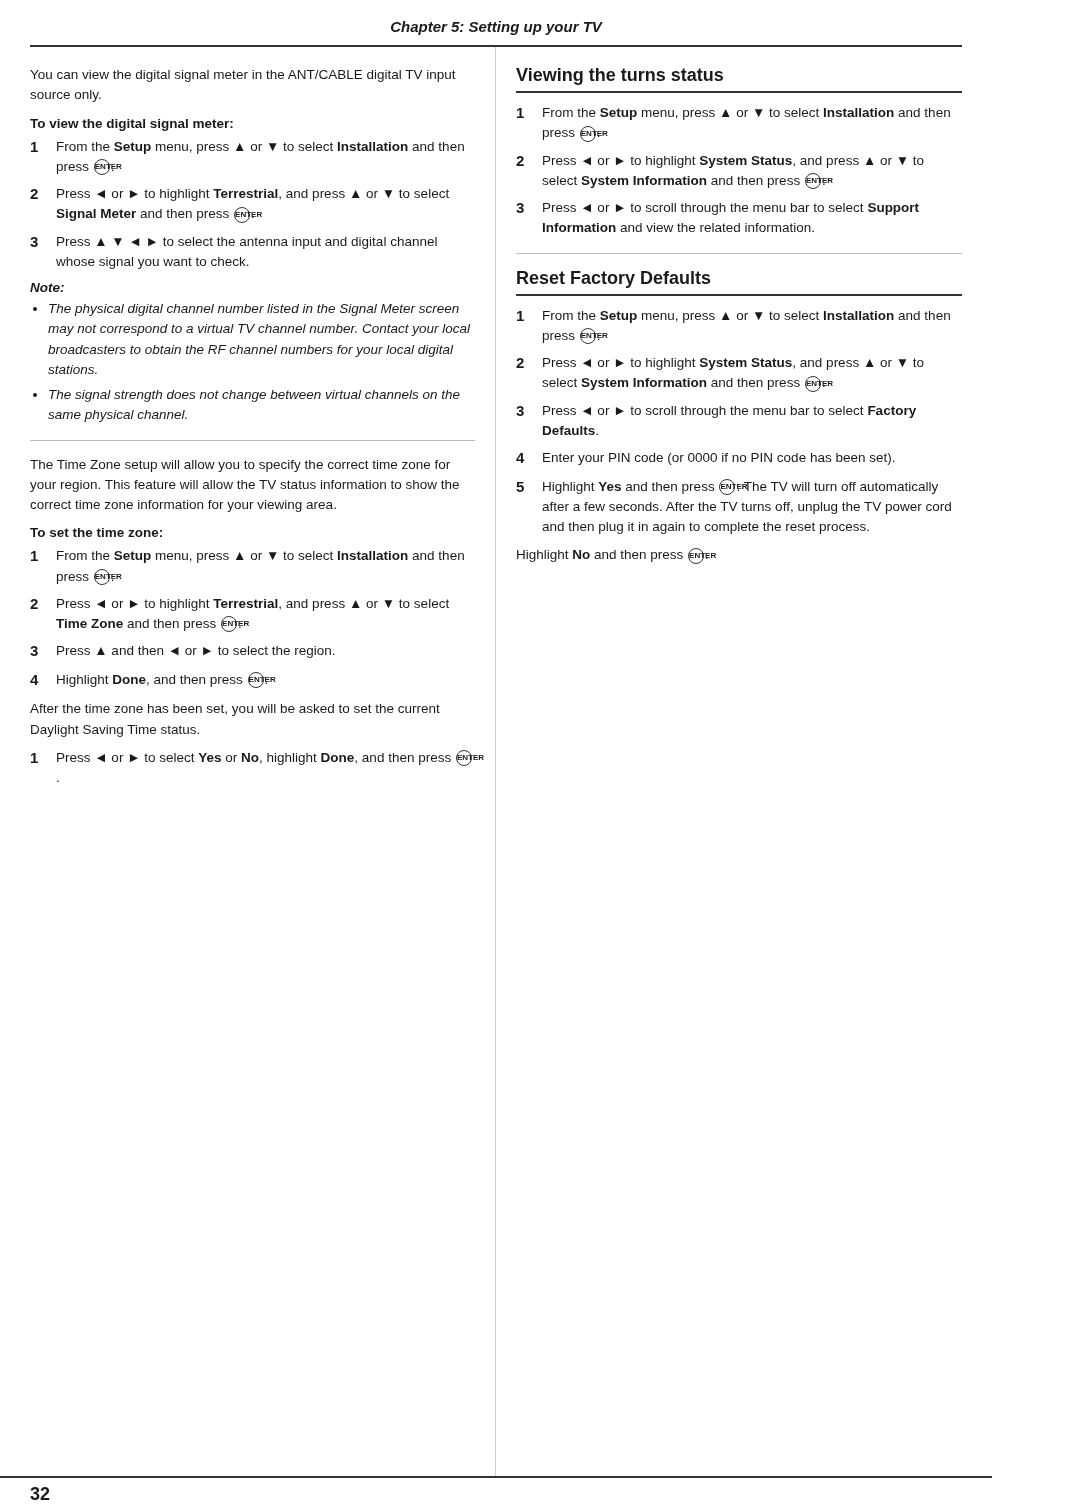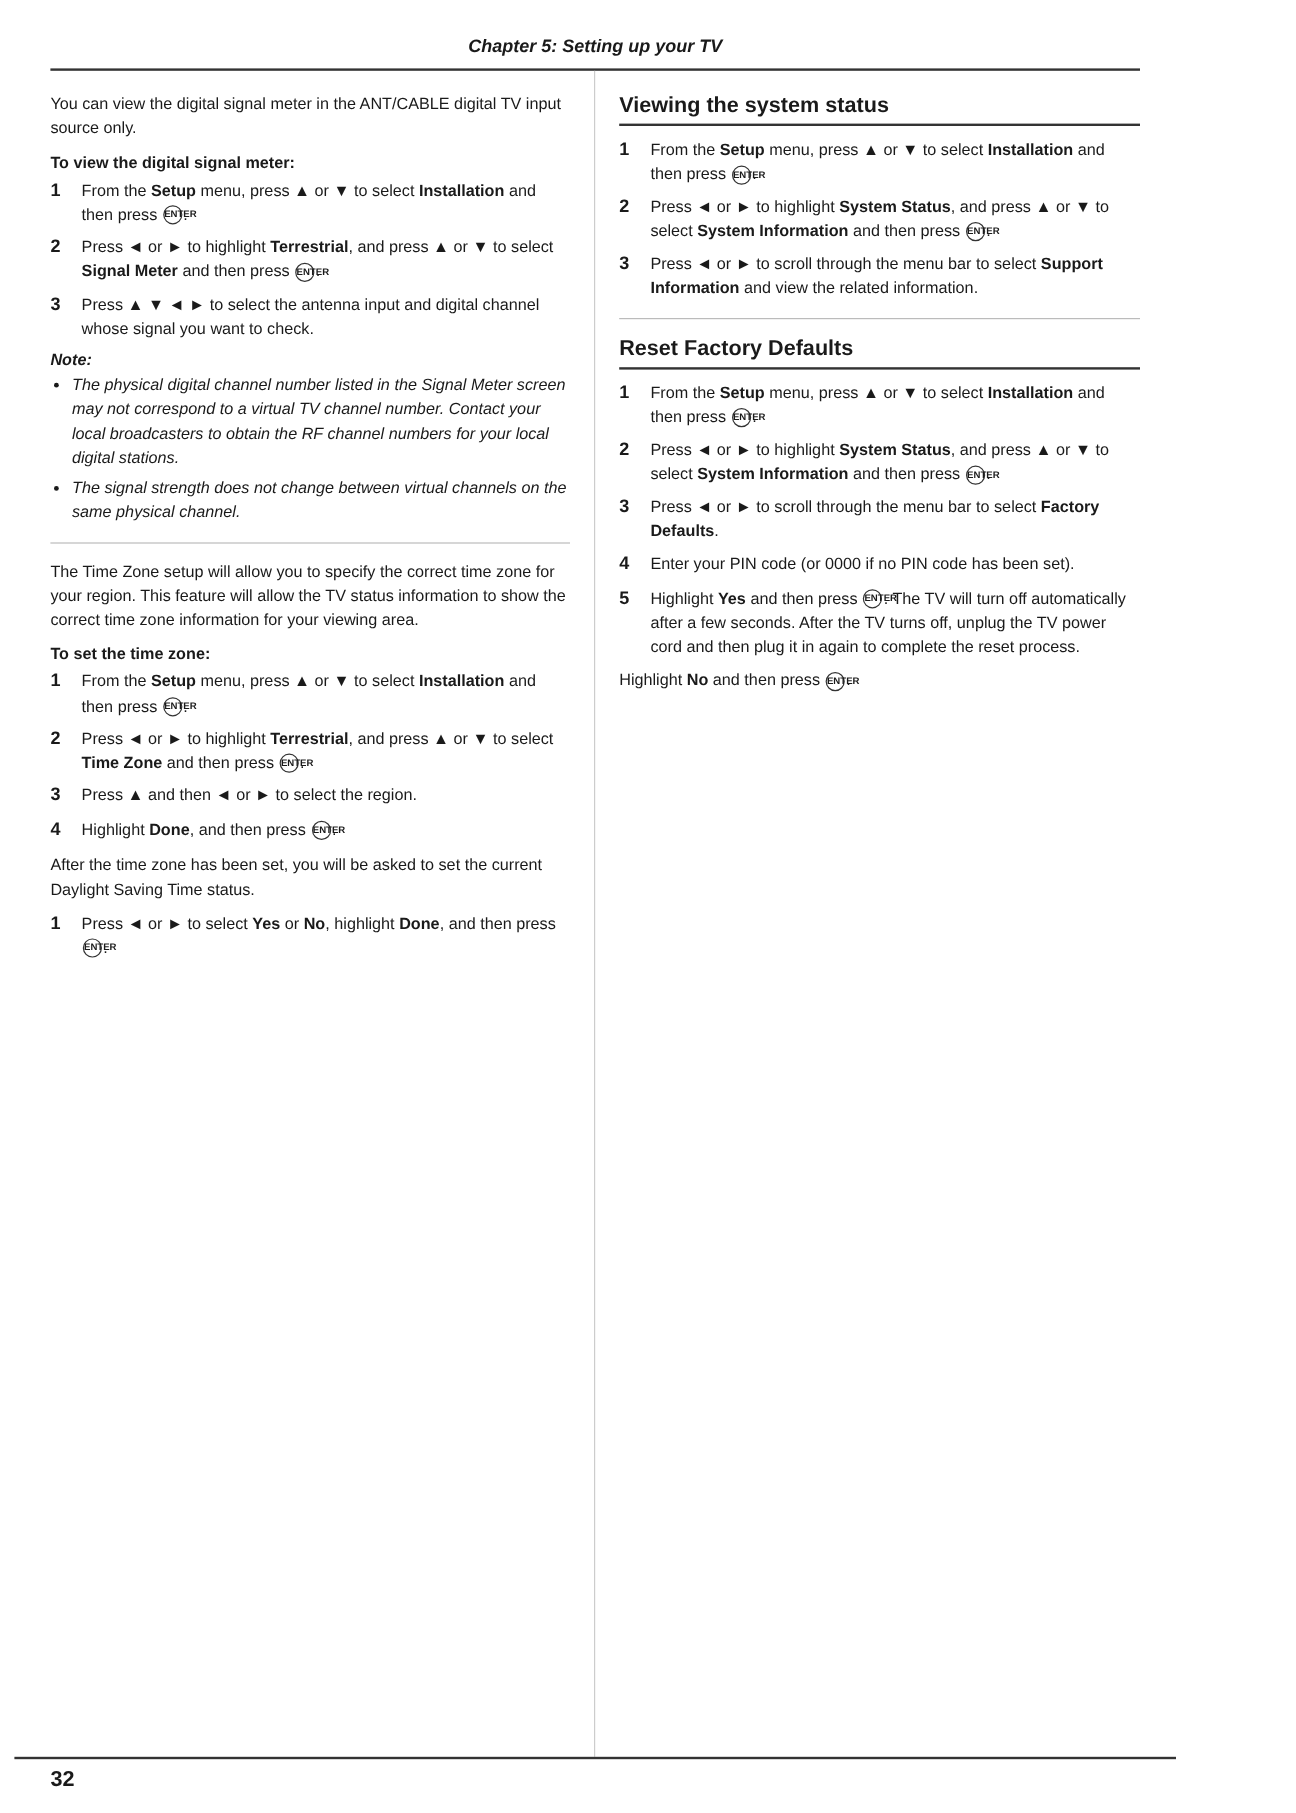--- a/index.html
+++ b/index.html
@@ -7,21 +7,21 @@
       background: #fff;
       font-family: Arial, Helvetica, sans-serif;
       font-size: 13.5px;
       color: #1a1a1a;
       width: 1080px;
       min-height: 1511px;
     }
     .page {
       width: 992px;
       min-height: 1511px;
-      padding: 12px;
+      padding: 0;
       display: flex;
       flex-direction: column;
     }
     
     .chapter-header {
       text-align: center;
       font-style: italic;
       font-weight: bold;
       font-size: 15px;
       padding: 18px 0 10px 0;
@@ -202,21 +202,21 @@
             <span class="step-text">Press ◄ or ► to select <strong>Yes</strong> or <strong>No</strong>, highlight <strong>Done</strong>, and then press <span class="enter-btn">ENTER</span>.</span>
           </li>
         </ol>
       </div>
 
     </div>
 
     <div class="right-col">
 
       <div>
-        <div class="section-title">Viewing the system status</div>
+        <div class="section-title">Viewing the turns status</div>
         <ol class="steps">
           <li>
             <span class="step-num">1</span>
             <span class="step-text">From the <strong>Setup</strong> menu, press ▲ or ▼ to select <strong>Installation</strong> and then press <span class="enter-btn">ENTER</span>.</span>
           </li>
           <li>
             <span class="step-num">2</span>
             <span class="step-text">Press ◄ or ► to highlight <strong>System Status</strong>, and press ▲ or ▼ to select <strong>System Information</strong> and then press <span class="enter-btn">ENTER</span>.</span>
           </li>
           <li>

